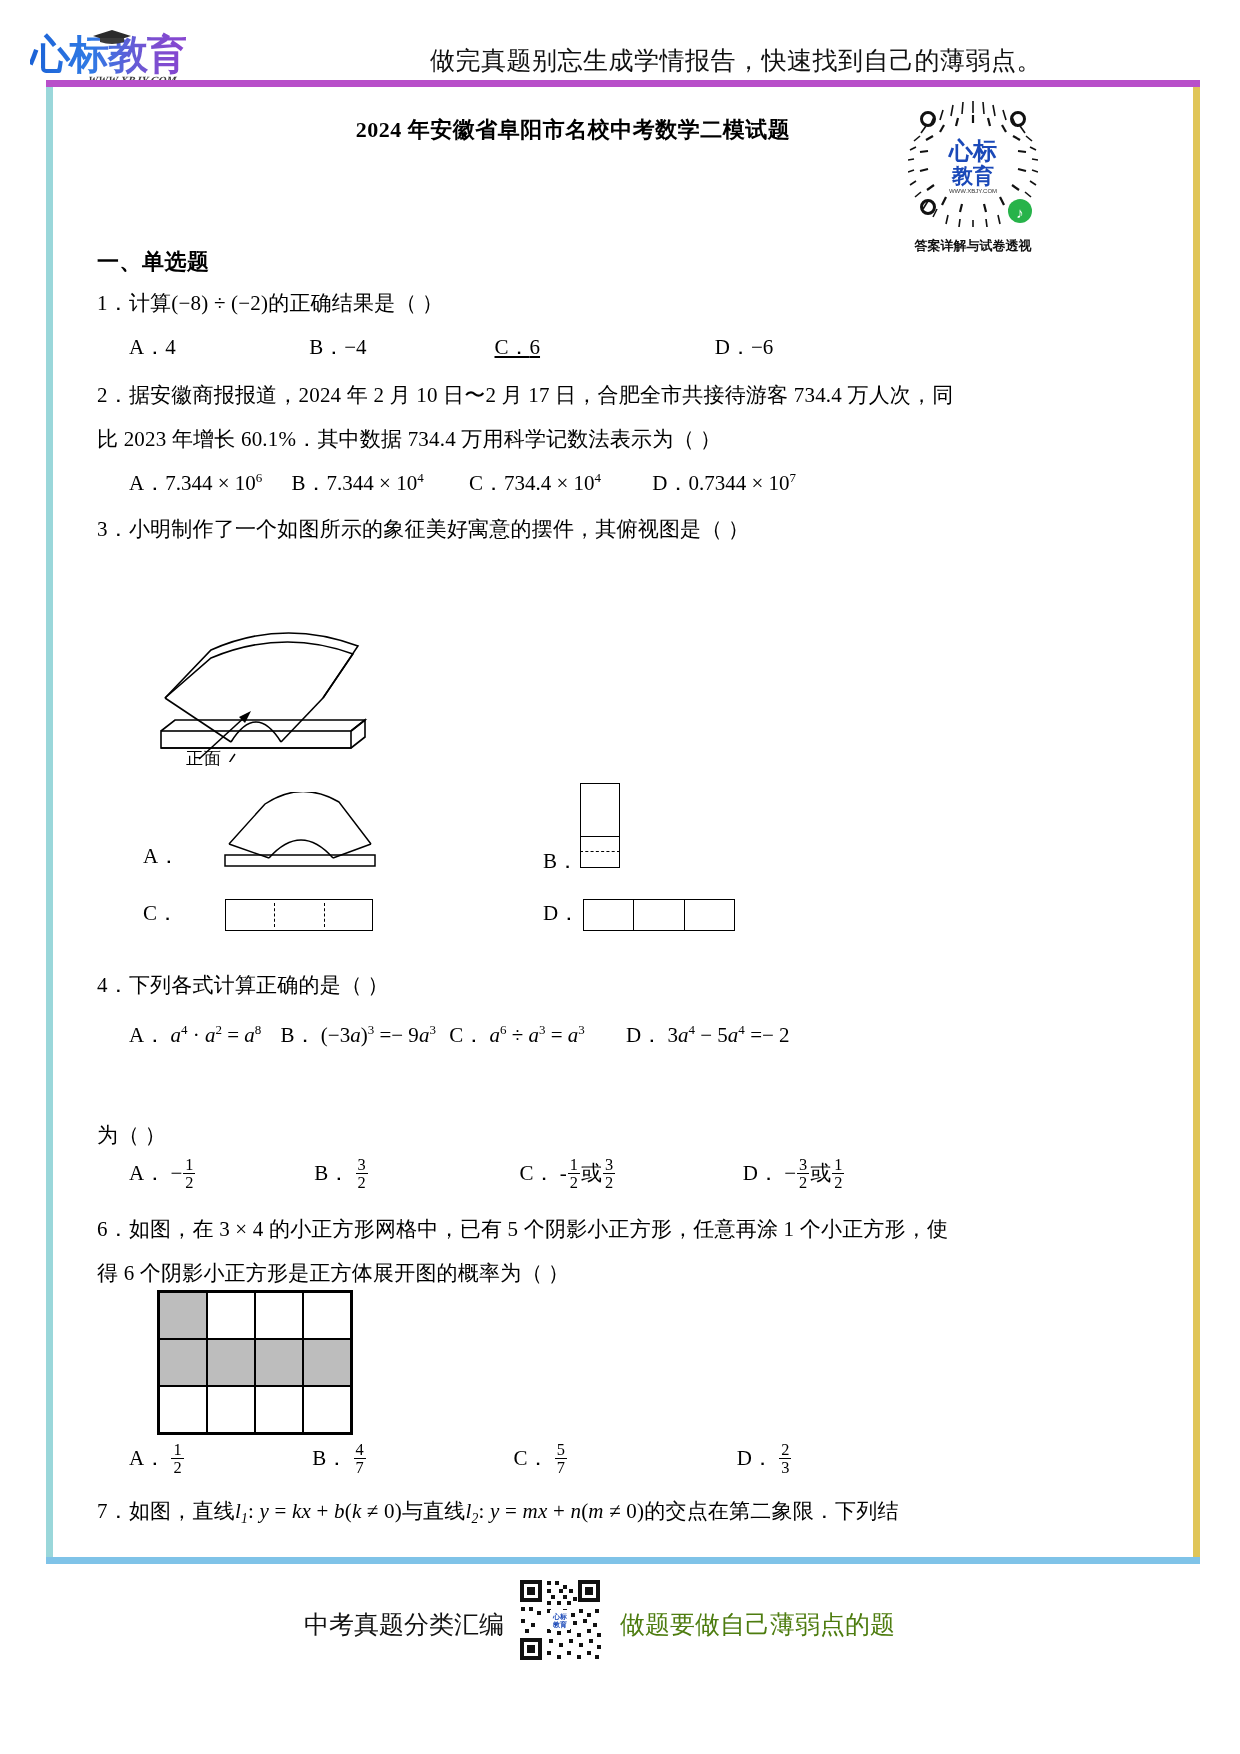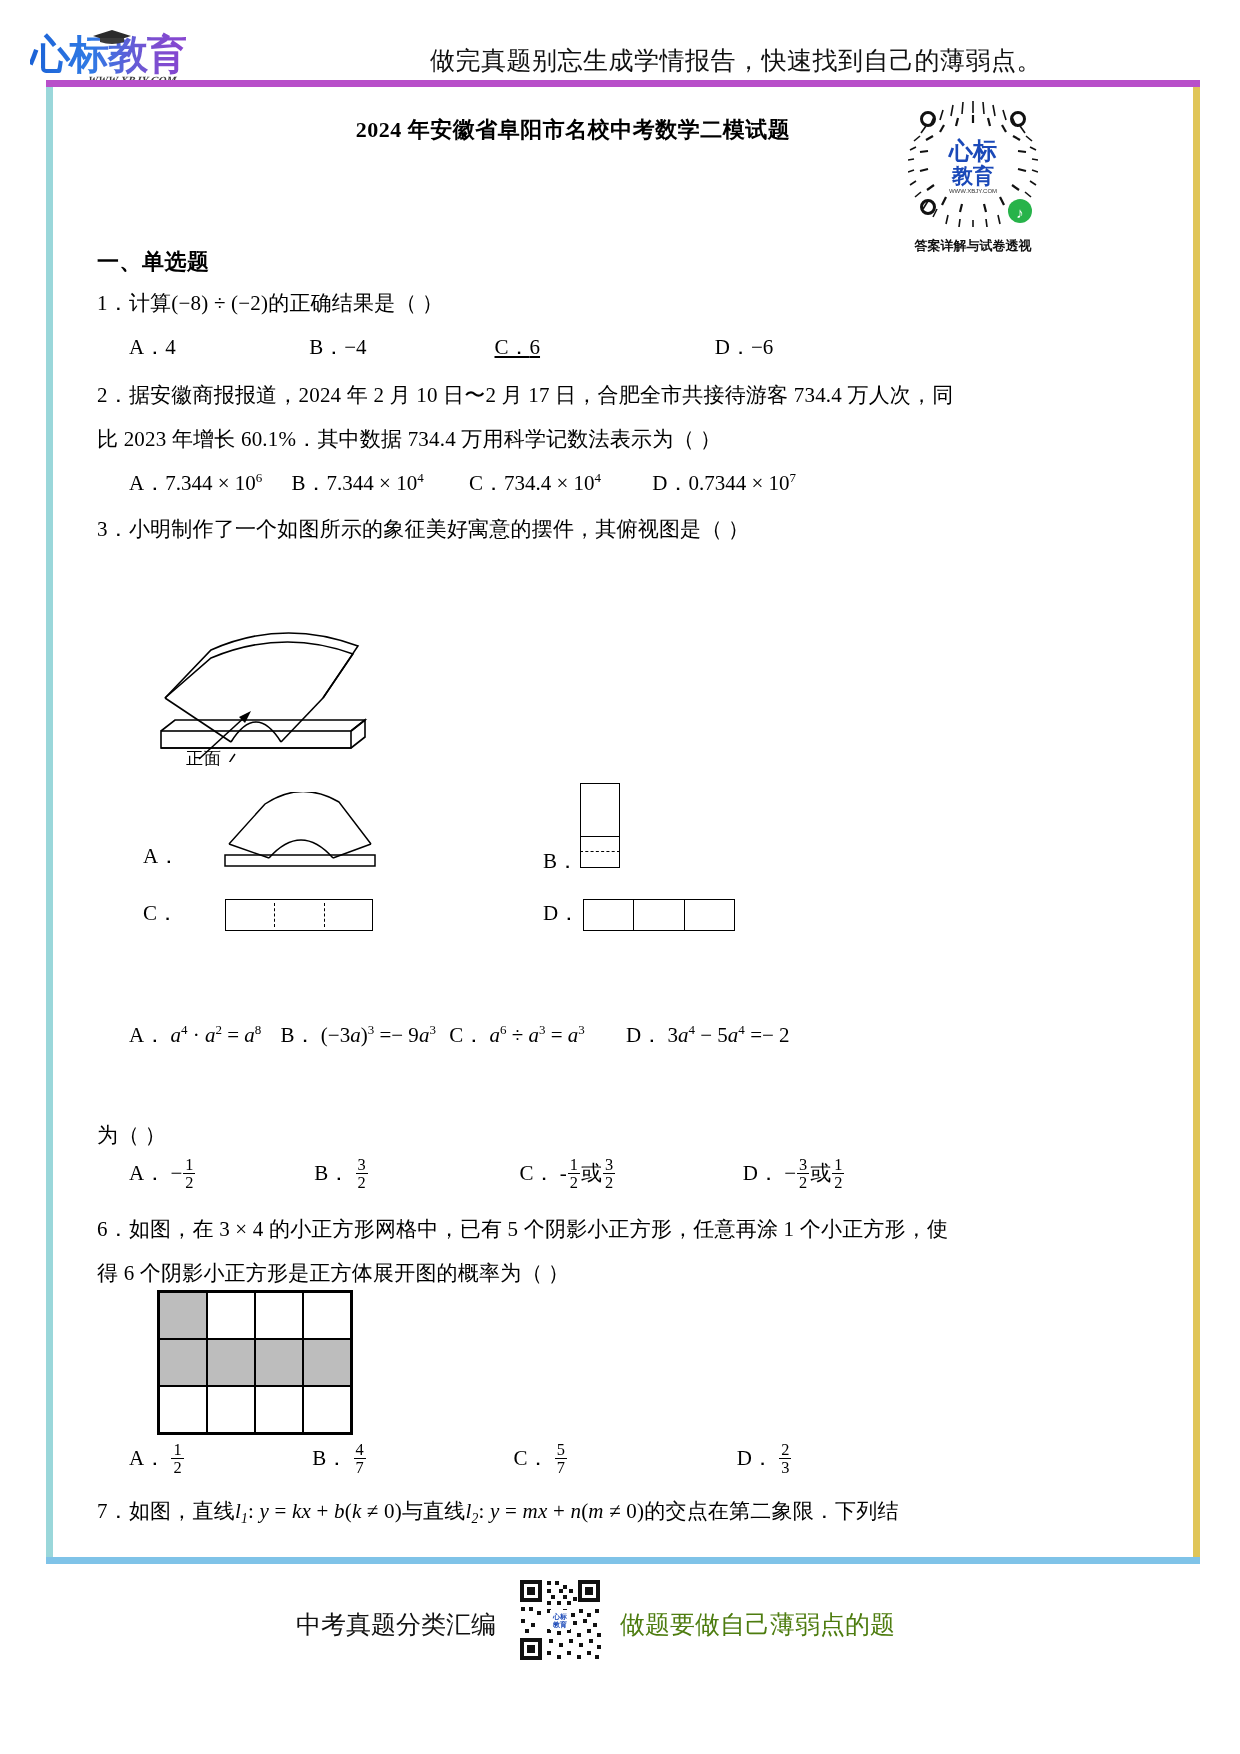--- a/index.html
+++ b/index.html
@@ -160,21 +160,21 @@
     grid-template-rows:repeat(3,1fr);
   }
   .grid6 .cell{ border:1.3px solid #000; }
   .grid6 .cell.shaded{ background:#bdbdbd; }
 
   
   .footer-qr{
     position:absolute; left:517px; top:1577px; width:86px; height:86px;
   }
   .footer-left{
-    position:absolute; left:296px; top:1608px;
+    position:absolute; left:304px; top:1608px;
     font-family:"Liberation Sans", sans-serif;
     font-size:25px; color:#111; white-space:nowrap;
   }
   .footer-right{
     position:absolute; left:620px; top:1608px;
     font-family:"Liberation Sans", sans-serif;
     font-size:25px; color:#4d7c0f; white-space:nowrap;
   }
 </style>
 </head>
@@ -347,20 +347,23 @@
     <div class="vline-dash" style="left:99px;top:4px;height:24px;"></div>
   </div>
 
   <div class="optfig-label" style="left:490px; top:812px;">D．</div>
   <div class="barD">
     <div class="bx" style="left:0;top:0;width:152px;height:32px;"></div>
     <div class="vline-solid" style="left:50px;top:0;height:32px;"></div>
     <div class="vline-solid" style="left:101px;top:0;height:32px;"></div>
   </div>
 
+  <div class="q" style="top:876px;">
+    <span>4．</span><span>下列各式计算正确的是（        ）</span>
+  </div>
   <div class="opts" style="top:934px;">
     <span class="opt">
       <span>A．</span>
       <i class="mi">a</i><sup class="ex">4</sup> · <i class="mi">a</i><sup class="ex">2</sup> = <i class="mi">a</i><sup class="ex">8</sup>
     </span>
     <span class="opt" style="margin-left:14px;">
       <span>B．</span>
       (−3<i class="mi">a</i>)<sup class="ex">3</sup> =− 9<i class="mi">a</i><sup class="ex">3</sup>
     </span>
     <span class="opt" style="margin-left:8px;">

